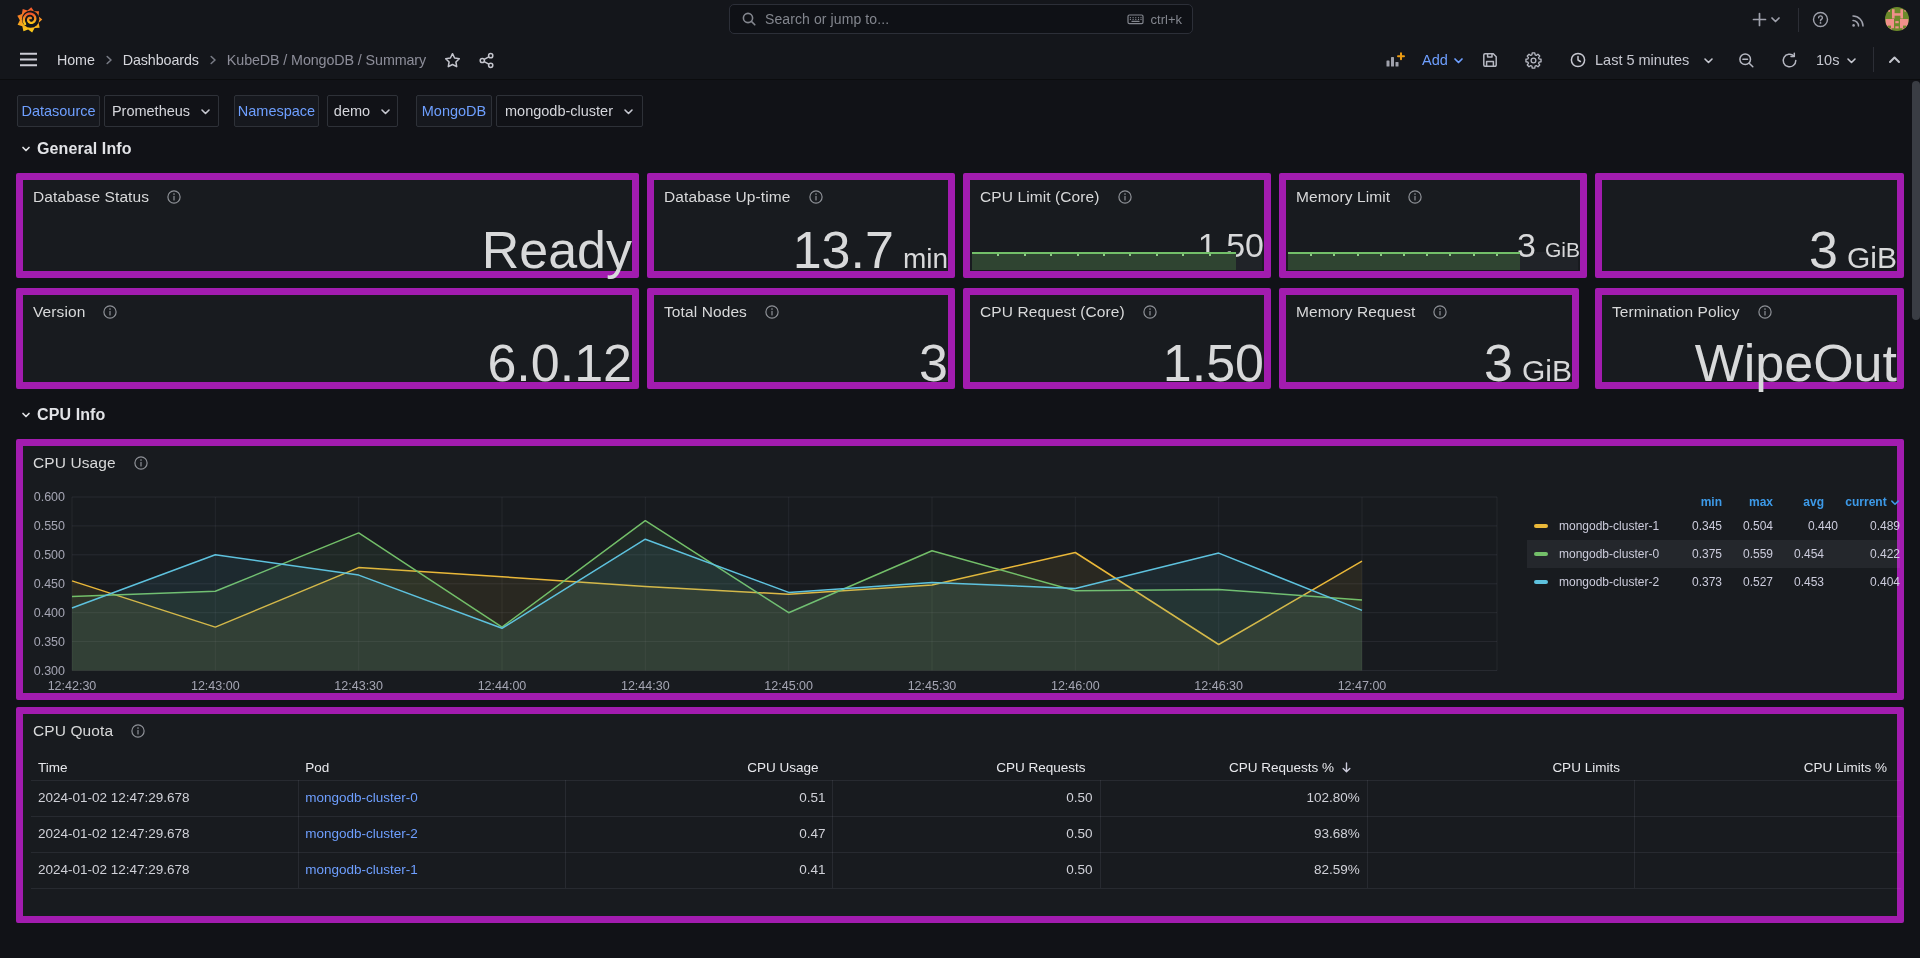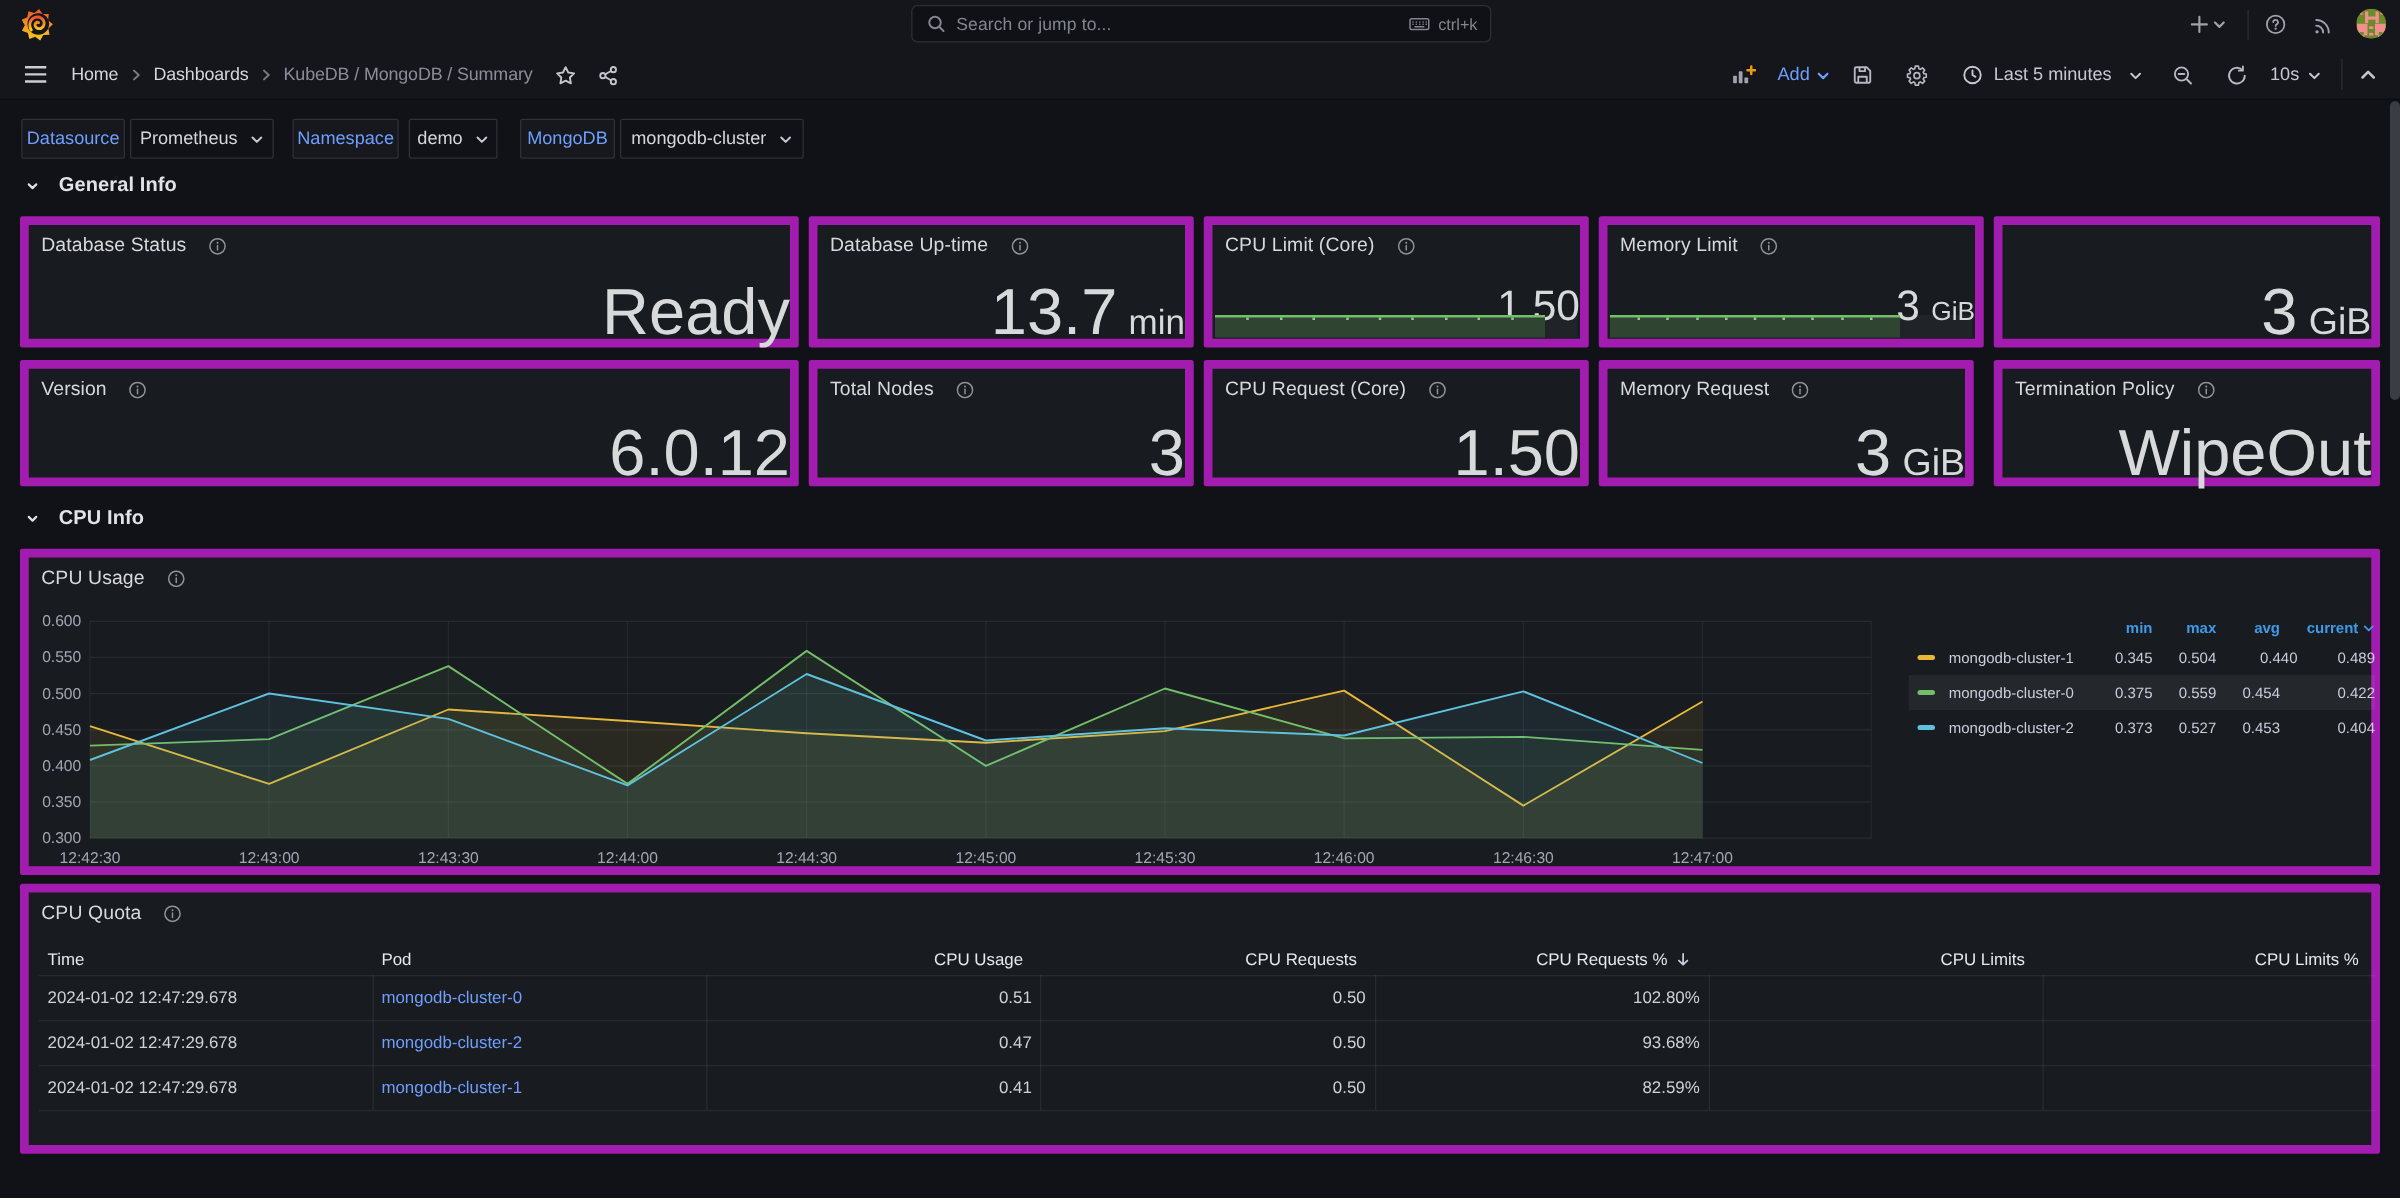--- a/index.html
+++ b/index.html
@@ -39,21 +39,21 @@
 
 .tb-item { position:absolute; top:40px; height:40px; display:flex; align-items:center; color:#c7c8d1; font-size:14.5px; }
 
 
 .var-box { position:absolute; top:95px; height:32px; border:1px solid #2e3138; border-radius:2px;
   display:flex; align-items:center; justify-content:center; font-size:14.5px; }
 .var-label { background:#16181e; color:#6e9fff; font-weight:500; }
 .var-value { background:#111217; color:#d5d6dc; gap:10px; }
 
 
-.section-header { position:absolute; display:flex; align-items:center; gap:15px; color:#e2e3e7;
+.section-header { position:absolute; display:flex; align-items:center; gap:5px; color:#e2e3e7;
   font-size:16px; font-weight:600; letter-spacing:.1px; }
 
 
 .panel { position:absolute; background:#181b1f; border:7px solid #a21caf; border-radius:2px; }
 .panel-header { display:flex; align-items:center; padding:8px 12px 0 10px; height:26px; }
 .panel-title { font-size:15.5px; font-weight:500; color:#d8d9da; letter-spacing:.1px; white-space:nowrap; }
 .panel-header .icon { margin-left:18px; }
 
 .stat-center { position:absolute; left:0; right:0; display:flex; align-items:baseline; justify-content:flex-end; }
 .stat-big { font-weight:500; color:#d8d9da; line-height:1; letter-spacing:0; }

